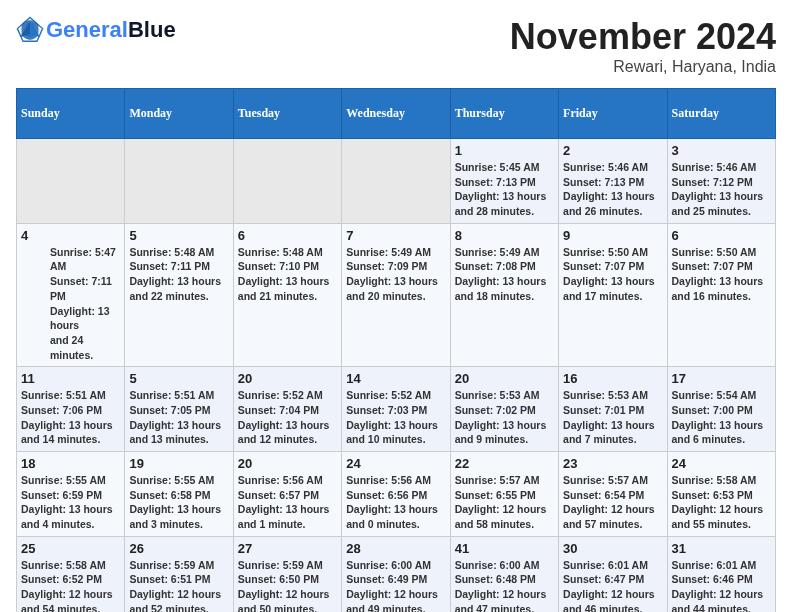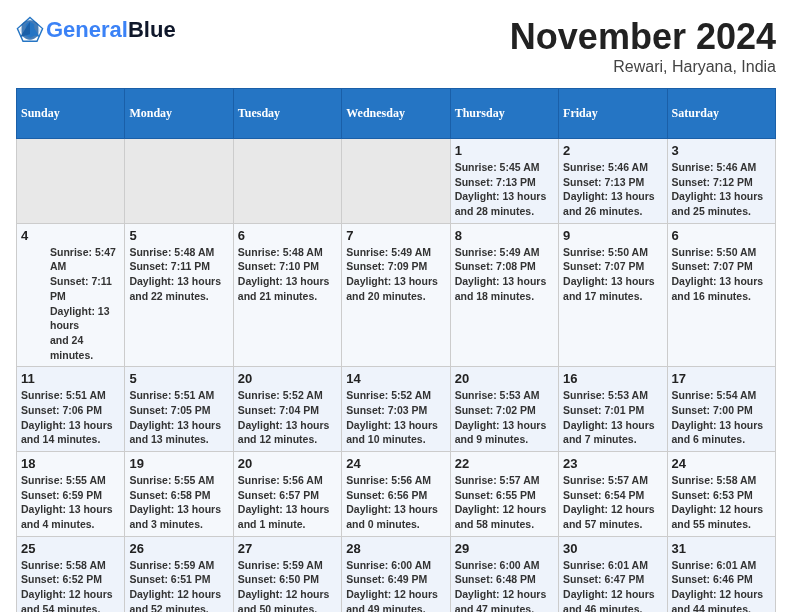--- a/index.html
+++ b/index.html
@@ -338,21 +338,21 @@
 and 50 minutes.</div>
         </td>
         <td>
           <div class="day-number">28</div>
           <div class="day-info" style="white-space: pre-line;">Sunrise: 6:00 AM
 Sunset: 6:49 PM
 Daylight: 12 hours
 and 49 minutes.</div>
         </td>
         <td>
-          <div class="day-number">29</div>
+          <div class="day-number">41</div>
           <div class="day-info" style="white-space: pre-line;">Sunrise: 6:00 AM
 Sunset: 6:48 PM
 Daylight: 12 hours
 and 47 minutes.</div>
         </td>
         <td>
           <div class="day-number">30</div>
           <div class="day-info" style="white-space: pre-line;">Sunrise: 6:01 AM
 Sunset: 6:47 PM
 Daylight: 12 hours

